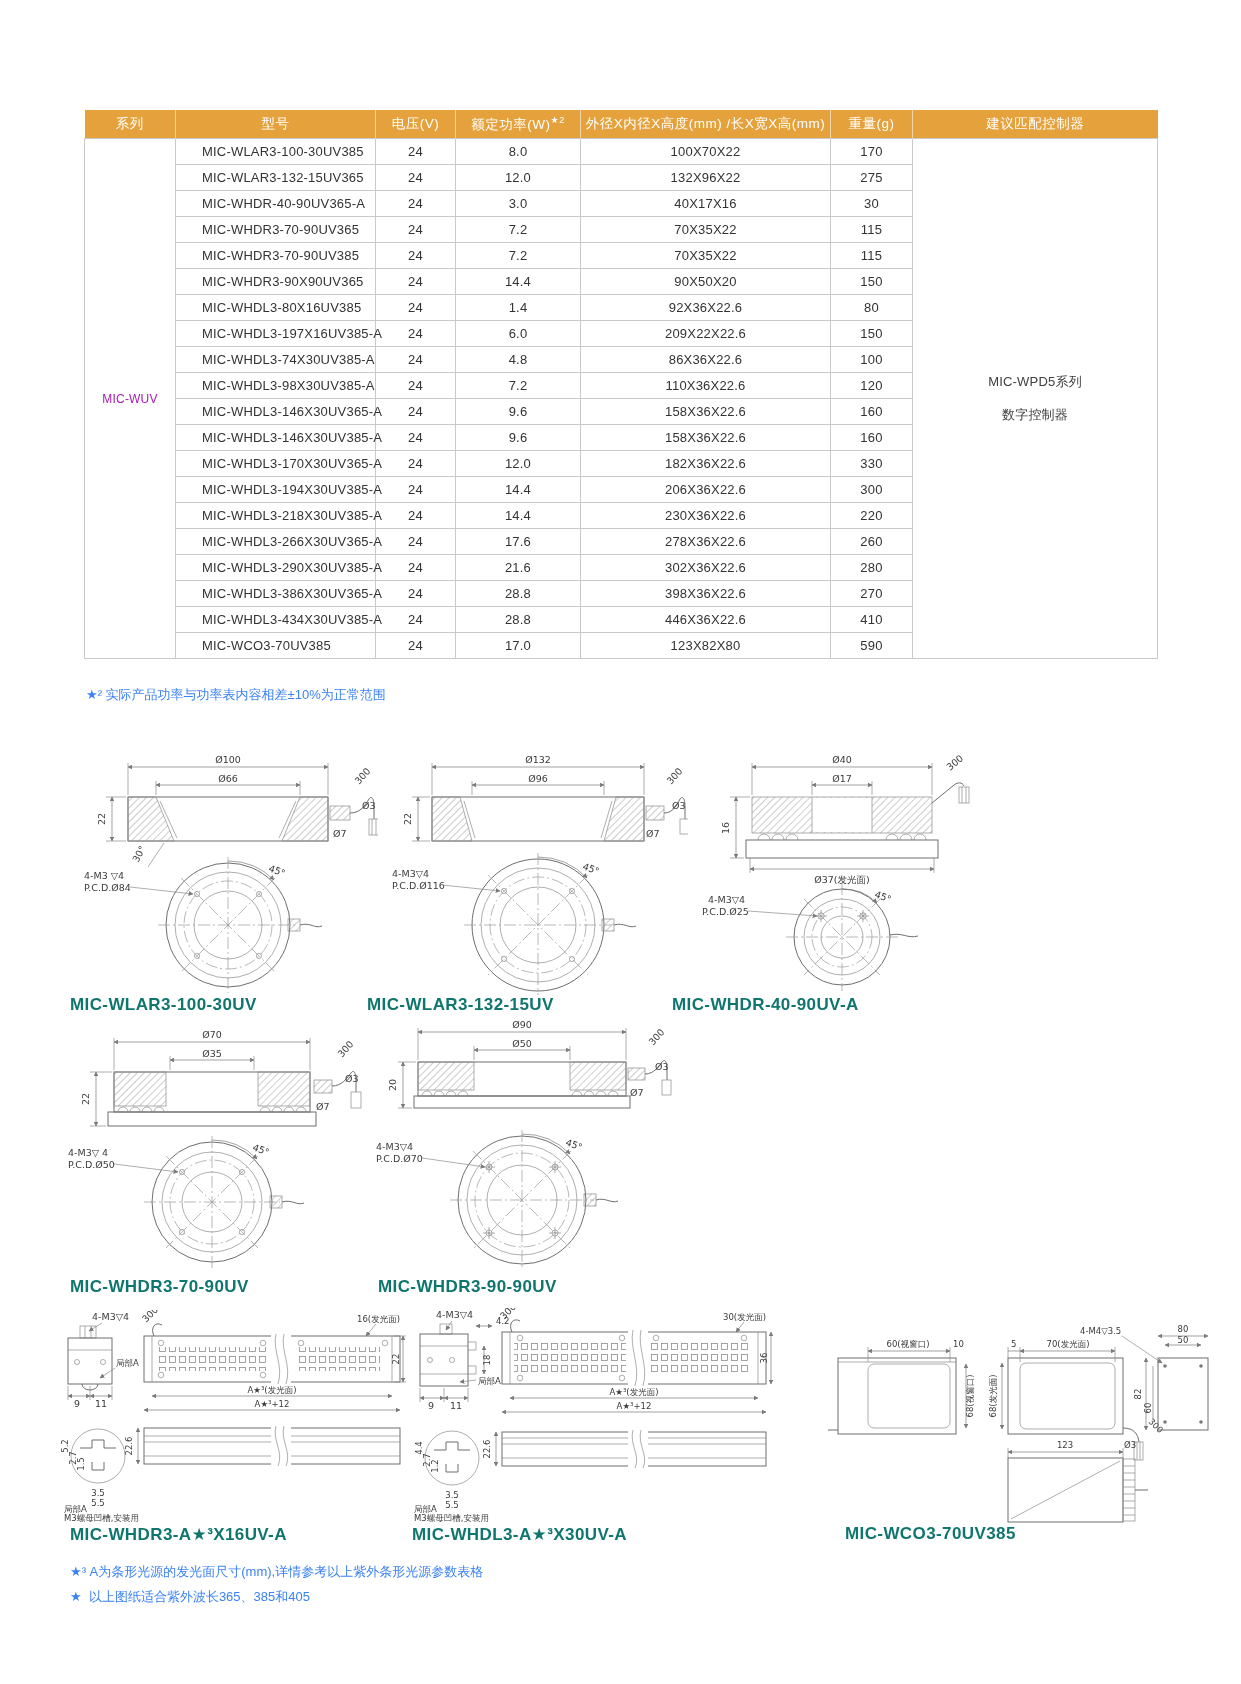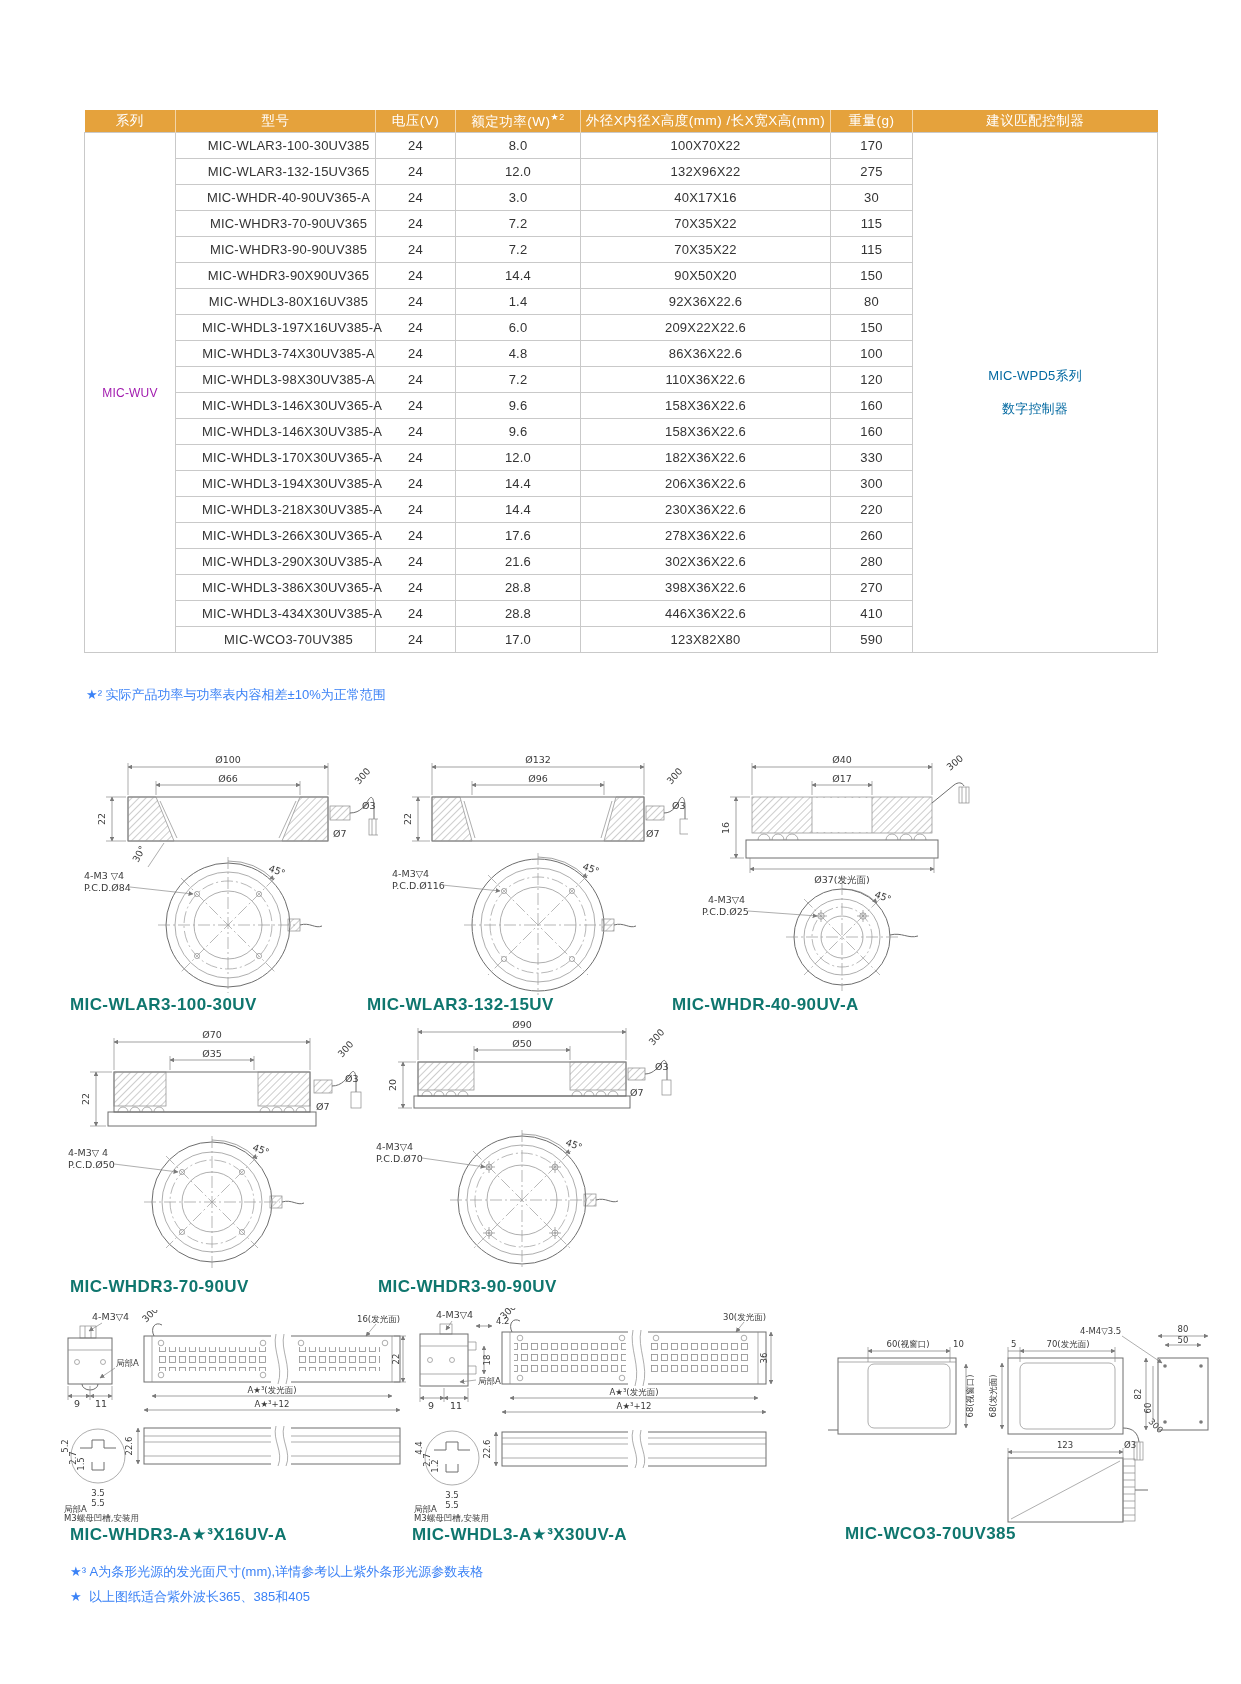--- a/index.html
+++ b/index.html
@@ -1,26 +1,26 @@
 <!DOCTYPE html>
 <html><head>
 <meta charset="utf-8">
 <style>
   body{margin:0;background:#fff}
   .page{position:relative;width:1241px;height:1684px;background:#fff;overflow:hidden;
         font-family:"Liberation Sans","DejaVu Sans",sans-serif}
   table.spec{position:absolute;left:84px;top:110px;width:1073px;border-collapse:collapse;table-layout:fixed}
-  table.spec th{background:#E5A23C;color:#fff;font-size:13.5px;font-weight:400;height:22px;
+  table.spec th{background:#E5A23C;color:#fff;font-size:13.5px;font-weight:400;height:28px;
         border-right:1px solid rgba(255,255,255,.55);padding:0;letter-spacing:.5px}
   table.spec th:last-child{border-right:0}
   table.spec td{border:1px solid #c9c9c9;font-size:13px;color:#333;text-align:center;height:25px;
         padding:0;letter-spacing:.2px;white-space:nowrap}
-  table.spec td.m{text-align:center;padding-left:26px}
+  table.spec td.m{text-align:left;padding-left:26px}
   table.spec td.series{font-size:12px;color:#a21caf}
-  table.spec td.ctrl div{margin:15px 0;font-size:13px;color:#0369a1}
+  table.spec td.ctrl div{margin:15px 0;font-size:13px;color:#404040}
   table.spec sup{font-size:9px}
   .note{position:absolute;font-size:13px;color:#3b82f6;white-space:nowrap}
   .cap{position:absolute;font-size:17px;color:#0f766e;font-weight:700;letter-spacing:.4px;white-space:nowrap}
   .d{position:absolute}
   svg text{font-family:"DejaVu Sans",sans-serif;font-size:9.5px;fill:#3a3a3a}
   svg text.t8{font-size:8.5px}
   .ol{fill:none;stroke:#6e6e6e;stroke-width:1}
   .tl{fill:none;stroke:#8b8b8b;stroke-width:.7}
   .dl{fill:none;stroke:#7a7a7a;stroke-width:.7}
   .cl{fill:none;stroke:#9a9a9a;stroke-width:.7;stroke-dasharray:12 3 2 3}
@@ -95,21 +95,21 @@
           <td>30</td>
         </tr>
 <tr>
           <td class="m">MIC-WHDR3-70-90UV365</td>
           <td>24</td>
           <td>7.2</td>
           <td>70X35X22</td>
           <td>115</td>
         </tr>
 <tr>
-          <td class="m">MIC-WHDR3-90-90UV385</td>
+          <td class="m">MIC-WHDR3-70-90UV385</td>
           <td>24</td>
           <td>7.2</td>
           <td>70X35X22</td>
           <td>115</td>
         </tr>
 <tr>
           <td class="m">MIC-WHDR3-90X90UV365</td>
           <td>24</td>
           <td>14.4</td>
           <td>90X50X20</td>

